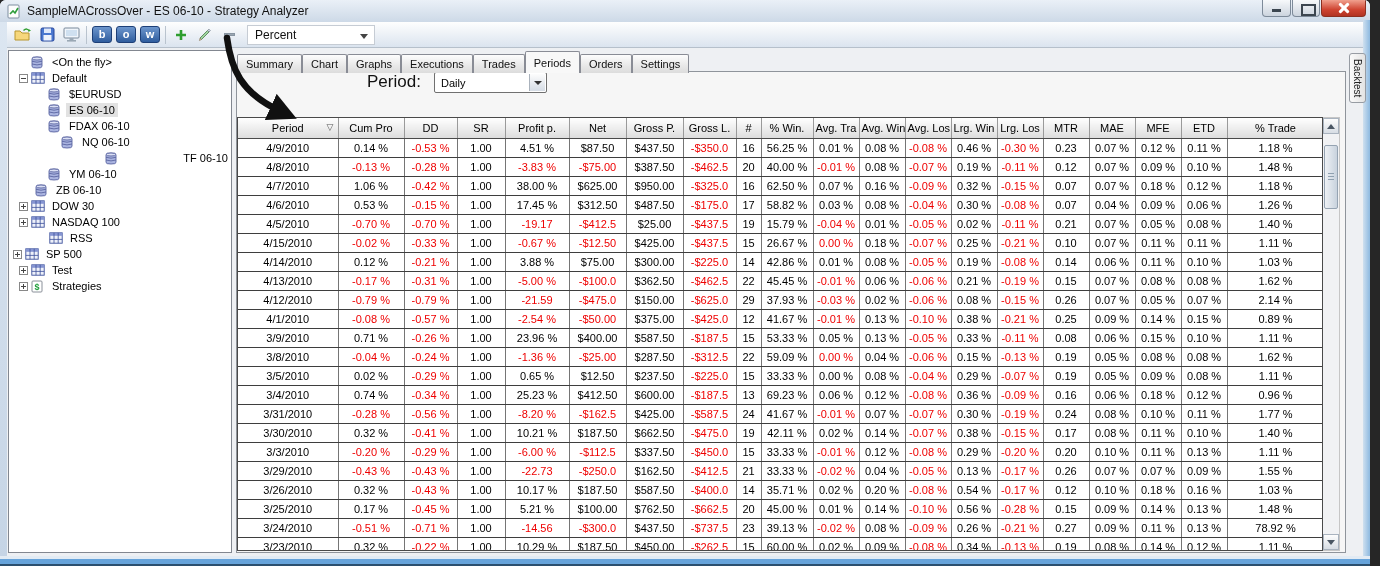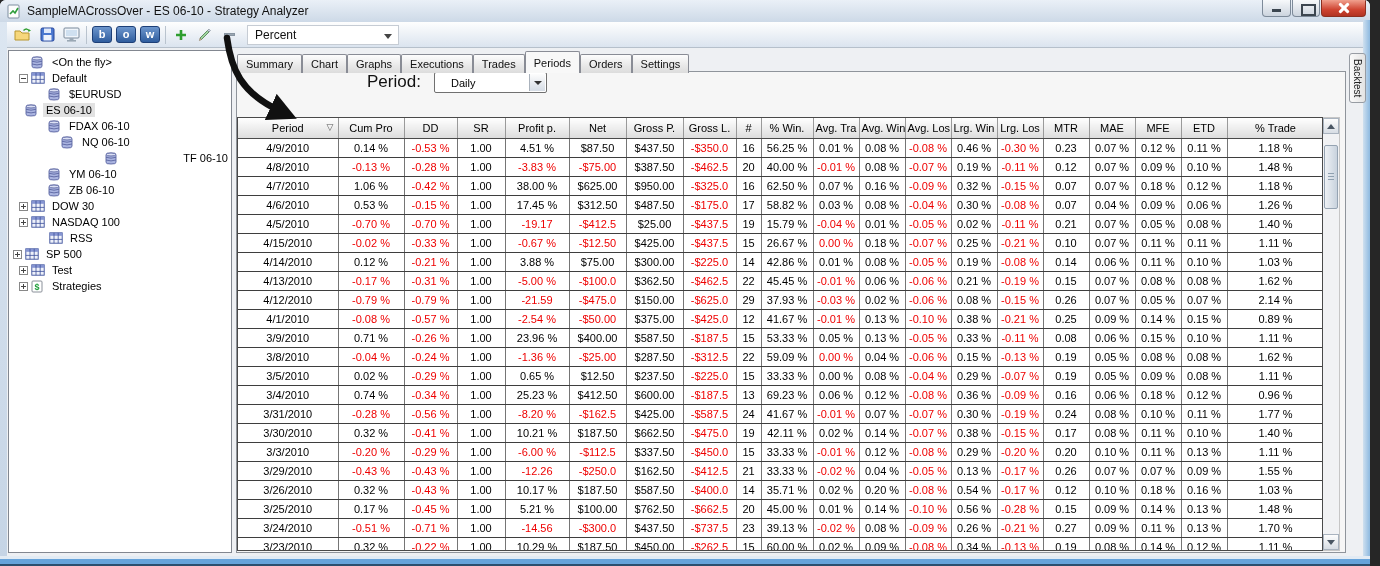--- a/index.html
+++ b/index.html
@@ -31,21 +31,21 @@
   #client{position:absolute;left:7px;top:22px;right:7px;bottom:9px;background:#eef0f3;}
   
   #toolbar{position:absolute;left:0;right:0;top:0;height:26px;
     background:linear-gradient(#fefefe,#dbe4ef);border-bottom:1px solid #b6c0cb;
     display:flex;align-items:center;padding:0 4px;}
   .tbtn{width:24px;height:22px;display:flex;align-items:center;justify-content:center;border-radius:2px;}
   .tsep{width:1px;height:18px;background:#b9c3ce;margin:0 3px;}
   .tbtn-letter{width:20px;height:17px;margin:0 2px;border:1px solid #1d3f77;border-radius:3px;
     background:linear-gradient(#6d96cd,#2f5d9e);color:#fff;font-size:11px;font-weight:bold;
     display:flex;align-items:center;justify-content:center;line-height:1;}
-  #display-mode-combo{width:152px;height:20px;background:#fff;border:1px solid #c6ccd4;margin-left:6px;
+  #display-mode-combo{width:128px;height:20px;background:#fff;border:1px solid #c6ccd4;margin-left:6px;
     display:flex;align-items:center;font-size:12px;padding-left:7px;position:relative;color:#111;}
   #display-mode-combo .arrow{position:absolute;right:6px;top:8px;width:0;height:0;
     border-left:4px solid transparent;border-right:4px solid transparent;border-top:5px solid #444;}
   .bar-minus{width:11px;height:3px;background:#9aa6b2;border:1px solid #8794a1;}
   
   #tree-panel{position:absolute;left:1px;top:28px;width:224px;height:503px;background:#fff;
     border:1px solid #828790;overflow:hidden;padding-top:3px;}
   .tree-row{height:16px;display:flex;align-items:center;font-size:11px;color:#000;white-space:nowrap;}
   .expander-slot{width:16px;display:flex;align-items:center;justify-content:center;flex:none;}
   .expander-box{width:9px;height:9px;background:#fff;border:1px solid #888;position:relative;}
@@ -58,21 +58,21 @@
   #main-panel{position:absolute;left:229px;top:26px;width:1112px;height:505px;}
   #tab-strip{position:absolute;left:1px;top:2px;height:22px;display:flex;align-items:flex-end;z-index:2;}
   .tab{height:19px;padding:0 8px;font-size:11px;color:#111;display:flex;align-items:center;
     background:linear-gradient(#fdfdfd,#e8e8e8 60%,#dcdcdc);border:1px solid #898c95;border-bottom:none;
     border-radius:2px 2px 0 0;margin-right:0px;margin-bottom:-1px;}
   .tab.active{height:22px;background:#f8f8f8;z-index:3;position:relative;}
   #tab-page{position:absolute;left:0;top:23px;right:2px;bottom:0;background:#f6f6f6;border:1px solid #8f949b;}
   #period-label{position:absolute;left:130px;font-size:17px;color:#111;width:60px;}
   #period-combo{position:absolute;left:197px;width:113px;height:21px;background:#fff;
     border:1px solid #707070;border-radius:2px;font-size:11px;display:flex;align-items:center;
-    padding-left:16px;color:#000;}
+    padding-left:6px;color:#000;}
   #period-combo .cbtn{position:absolute;right:1px;top:1px;bottom:1px;width:16px;
     background:linear-gradient(#fdfdfd,#d5dce5);border-left:1px solid #aab2bc;
     display:flex;align-items:center;justify-content:center;}
   #period-combo .cbtn::after{content:"";width:0;height:0;border-left:4px solid transparent;
     border-right:4px solid transparent;border-top:4px solid #333;}
   
   #grid-wrap{position:absolute;left:0px;top:45px;width:1104px;height:434px;display:flex;}
   #table-box{width:1086px;height:100%;overflow:hidden;border:1px solid #4a4a4a;background:#fdba74;}
   table.grid{border-collapse:collapse;table-layout:fixed;width:1084px;font-size:11px;}
   table.grid th{height:20px;font-weight:normal;color:#000;text-align:center;
@@ -206,21 +206,21 @@
           <span class="expander-slot"></span>
           <span class="tree-icon">
             <svg width="12" height="13" viewBox="0 0 12 13">
               <path d="M1 2.5 Q1 1 6 1 T11 2.5 V10.5 Q11 12 6 12 T1 10.5 Z" fill="#aab4e0" stroke="#5a64a0" stroke-width="0.9"></path>
               <ellipse cx="6" cy="2.5" rx="5" ry="1.5" fill="#dbe0f4" stroke="#5a64a0" stroke-width="0.9"></ellipse>
               <path d="M1 5.3 Q6 7.1 11 5.3 M1 8 Q6 9.8 11 8" stroke="#5a64a0" fill="none" stroke-width="0.9"></path>
             </svg>
           </span>
           <span class="tree-label">$EURUSD</span>
         </div>
-        <div class="tree-row selected" style="">
+        <div class="tree-row selected" style="padding-left: 23px;">
           <span class="expander-slot"></span>
           <span class="tree-icon">
             <svg width="12" height="13" viewBox="0 0 12 13">
               <path d="M1 2.5 Q1 1 6 1 T11 2.5 V10.5 Q11 12 6 12 T1 10.5 Z" fill="#aab4e0" stroke="#5a64a0" stroke-width="0.9"></path>
               <ellipse cx="6" cy="2.5" rx="5" ry="1.5" fill="#dbe0f4" stroke="#5a64a0" stroke-width="0.9"></ellipse>
               <path d="M1 5.3 Q6 7.1 11 5.3 M1 8 Q6 9.8 11 8" stroke="#5a64a0" fill="none" stroke-width="0.9"></path>
             </svg>
           </span>
           <span class="tree-label">ES 06-10</span>
         </div>
@@ -261,21 +261,21 @@
           <span class="expander-slot"></span>
           <span class="tree-icon">
             <svg width="12" height="13" viewBox="0 0 12 13">
               <path d="M1 2.5 Q1 1 6 1 T11 2.5 V10.5 Q11 12 6 12 T1 10.5 Z" fill="#aab4e0" stroke="#5a64a0" stroke-width="0.9"></path>
               <ellipse cx="6" cy="2.5" rx="5" ry="1.5" fill="#dbe0f4" stroke="#5a64a0" stroke-width="0.9"></ellipse>
               <path d="M1 5.3 Q6 7.1 11 5.3 M1 8 Q6 9.8 11 8" stroke="#5a64a0" fill="none" stroke-width="0.9"></path>
             </svg>
           </span>
           <span class="tree-label">YM 06-10</span>
         </div>
-        <div class="tree-row" style="padding-left: 23px;">
+        <div class="tree-row" style="padding-left: 10px;">
           <span class="expander-slot"></span>
           <span class="tree-icon">
             <svg width="12" height="13" viewBox="0 0 12 13">
               <path d="M1 2.5 Q1 1 6 1 T11 2.5 V10.5 Q11 12 6 12 T1 10.5 Z" fill="#aab4e0" stroke="#5a64a0" stroke-width="0.9"></path>
               <ellipse cx="6" cy="2.5" rx="5" ry="1.5" fill="#dbe0f4" stroke="#5a64a0" stroke-width="0.9"></ellipse>
               <path d="M1 5.3 Q6 7.1 11 5.3 M1 8 Q6 9.8 11 8" stroke="#5a64a0" fill="none" stroke-width="0.9"></path>
             </svg>
           </span>
           <span class="tree-label">ZB 06-10</span>
         </div>
@@ -795,21 +795,21 @@
                     <td>0.10 %</td>
                     <td>0.11 %</td>
                     <td>0.13 %</td>
                     <td>1.11 %</td>
                   </tr>
                   <tr>
                     <td>3/29/2010</td>
                     <td class="neg">-0.43 %</td>
                     <td class="neg">-0.43 %</td>
                     <td>1.00</td>
-                    <td class="neg">-12.26</td>
+                    <td class="neg">-22.73</td>
                     <td class="neg">-$250.0</td>
                     <td>$162.50</td>
                     <td class="neg">-$412.5</td>
                     <td>21</td>
                     <td>33.33 %</td>
                     <td class="neg">-0.02 %</td>
                     <td>0.04 %</td>
                     <td class="neg">-0.05 %</td>
                     <td>0.13 %</td>
                     <td class="neg">-0.17 %</td>
@@ -876,21 +876,21 @@
                     <td>39.13 %</td>
                     <td class="neg">-0.02 %</td>
                     <td>0.08 %</td>
                     <td class="neg">-0.09 %</td>
                     <td>0.26 %</td>
                     <td class="neg">-0.21 %</td>
                     <td>0.27</td>
                     <td>0.09 %</td>
                     <td>0.11 %</td>
                     <td>0.13 %</td>
-                    <td>1.70 %</td>
+                    <td>78.92 %</td>
                   </tr>
                   <tr>
                     <td>3/23/2010</td>
                     <td>0.32 %</td>
                     <td class="neg">-0.22 %</td>
                     <td>1.00</td>
                     <td>10.29 %</td>
                     <td>$187.50</td>
                     <td>$450.00</td>
                     <td class="neg">-$262.5</td>

